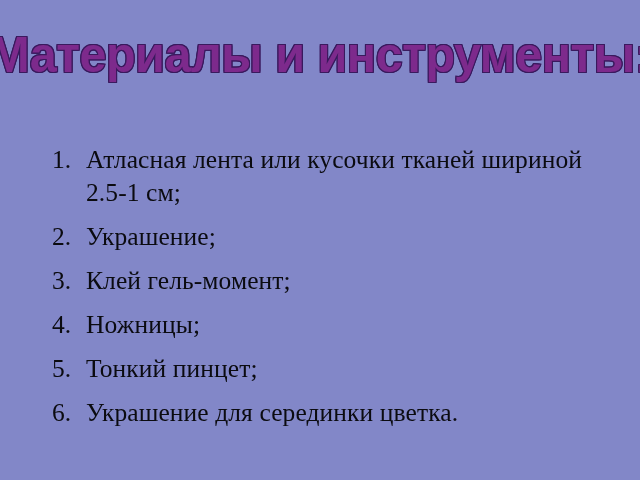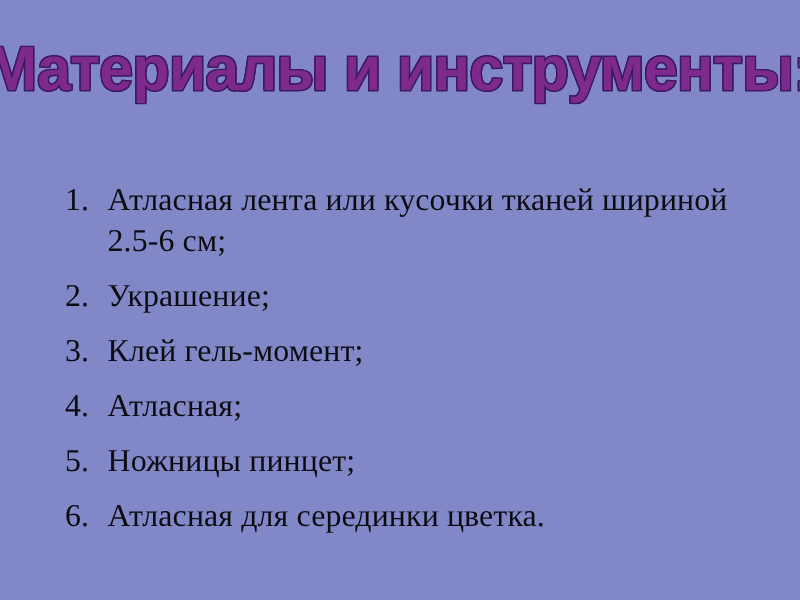--- a/index.html
+++ b/index.html
@@ -103,43 +103,43 @@
 <div class="slide">
 
   <div class="title-zone">
     <div class="wordart-title">Материалы и инструменты:</div>
   </div>
 
   <ul class="content-list">
 
     <li class="list-item">
       <span class="item-number">1.</span>
-      <span class="item-text">Атласная лента или кусочки тканей шириной 2.5-6 см;</span>
+      <span class="item-text">Атласная лента или кусочки тканей шириной 2.5-1 см;</span>
     </li>
 
     <li class="list-item">
       <span class="item-number">2.</span>
       <span class="item-text">Украшение;</span>
     </li>
 
     <li class="list-item">
       <span class="item-number">3.</span>
       <span class="item-text">Клей гель-момент;</span>
     </li>
 
     <li class="list-item">
       <span class="item-number">4.</span>
-      <span class="item-text">Атласная;</span>
+      <span class="item-text">Ножницы;</span>
     </li>
 
     <li class="list-item">
       <span class="item-number">5.</span>
-      <span class="item-text">Ножницы пинцет;</span>
+      <span class="item-text">Тонкий пинцет;</span>
     </li>
 
     <li class="list-item">
       <span class="item-number">6.</span>
-      <span class="item-text">Атласная для серединки цветка.</span>
+      <span class="item-text">Украшение для серединки цветка.</span>
     </li>
 
   </ul>
 
 </div>
 
 </body></html>

